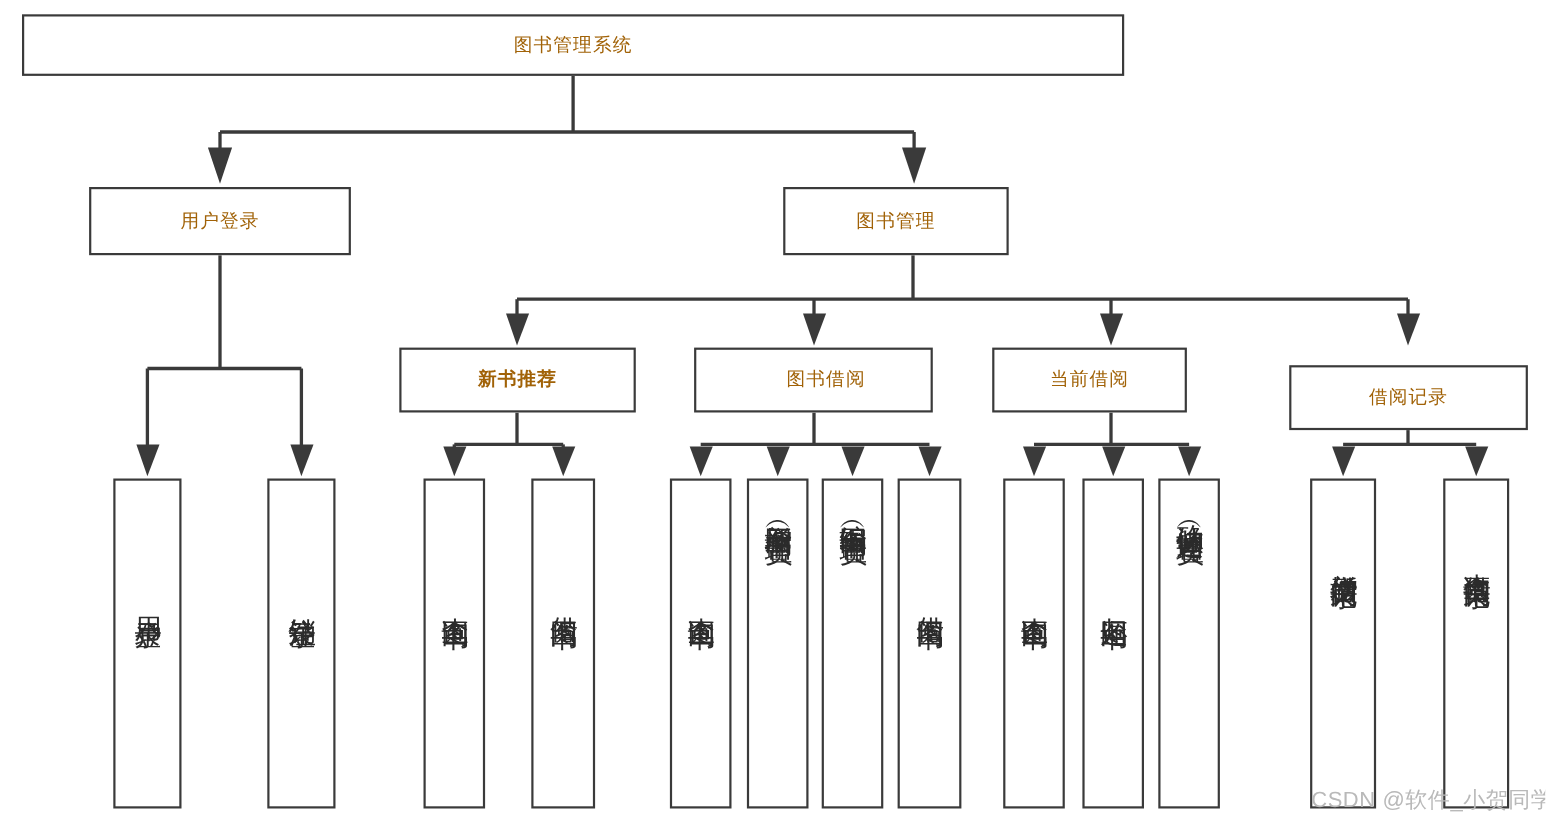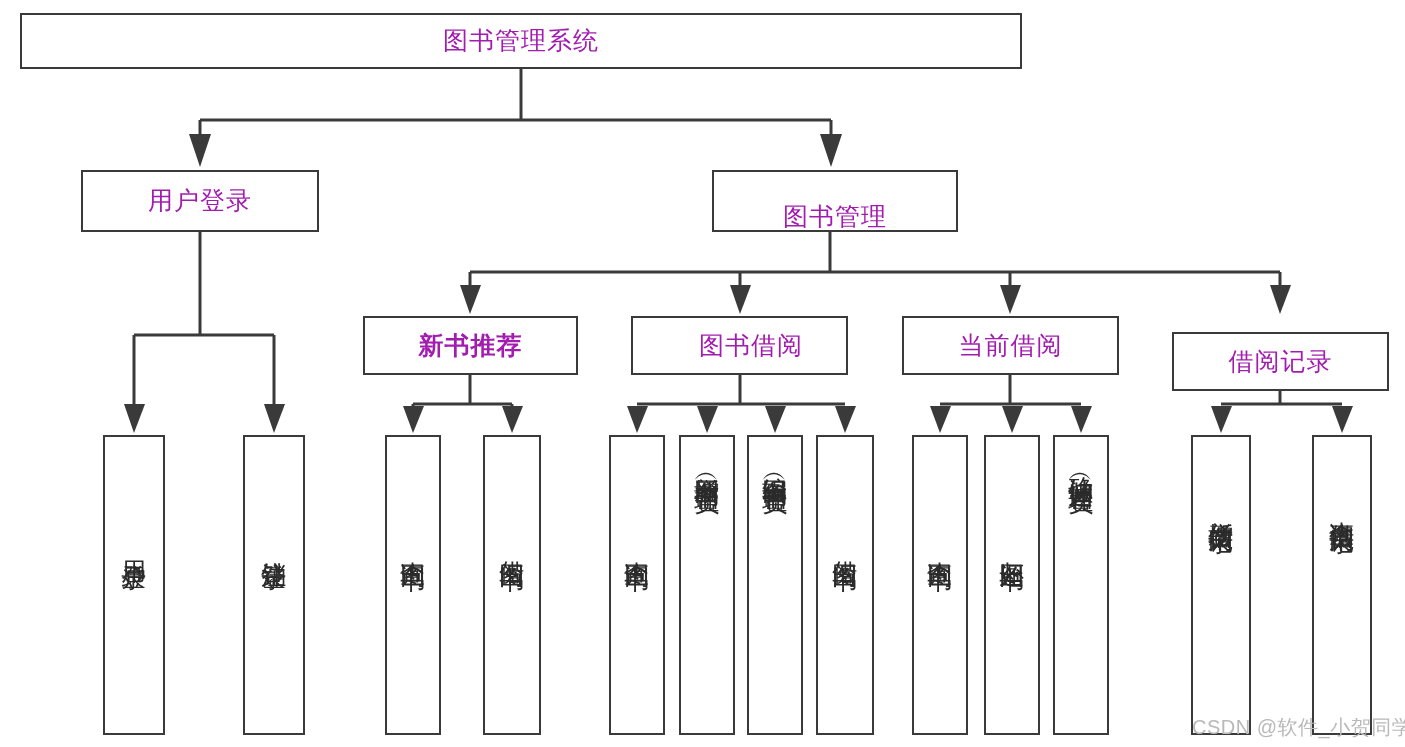--- a/index.html
+++ b/index.html
@@ -25,22 +25,22 @@
   .node-box {
     position: absolute;
     box-sizing: border-box;
     background: #ffffff;
     border: 2.5px solid #3a3a3a;
     display: flex;
     align-items: center;
     justify-content: center;
   }
   .node-label-h {
-    font-size: 25px;
-    color: #a21caf;
+    font-size: 17px;
+    color: #a16207;
     letter-spacing: 1px;
     line-height: 1.1;
     white-space: nowrap;
   }
   .node-box.leaf {
     align-items: flex-start;
     justify-content: center;
     padding-top: 8px;
   }
   .node-label-v {
@@ -163,31 +163,31 @@
     </g>
   </svg>
 
   <div class="node-box" style="left:20px; top:13px; width:1002px; height:56px;">
     <span class="node-label-h">图书管理系统</span>
   </div>
 
   <div class="node-box" style="left:81px; top:170px; width:238px; height:62px;">
     <span class="node-label-h">用户登录</span>
   </div>
-  <div class="node-box" style="left:712px; top:170px; width:246px; height:62px;align-items:flex-end;">
+  <div class="node-box" style="left:712px; top:170px; width:205px; height:62px;">
     <span class="node-label-h">图书管理</span>
   </div>
 
   <div class="node-box" style="left:363px; top:316px; width:215px; height:59px;font-weight:bold;">
     <span class="node-label-h">新书推荐</span>
   </div>
   <div class="node-box" style="left:631px; top:316px; width:217px; height:59px;padding-left:23px;">
     <span class="node-label-h">图书借阅</span>
   </div>
-  <div class="node-box" style="left:902px; top:316px; width:217px; height:59px;">
+  <div class="node-box" style="left:902px; top:316px; width:177px; height:59px;">
     <span class="node-label-h">当前借阅</span>
   </div>
   <div class="node-box" style="left:1172px; top:332px; width:217px; height:59px;">
     <span class="node-label-h">借阅记录</span>
   </div>
 
   <div class="node-box leaf mid" style="left:103px; top:435px; width:62px; height:300px;">
     <span class="node-label-v">用户登录</span>
   </div>
   <div class="node-box leaf mid" style="left:243px; top:435px; width:62px; height:300px;">

